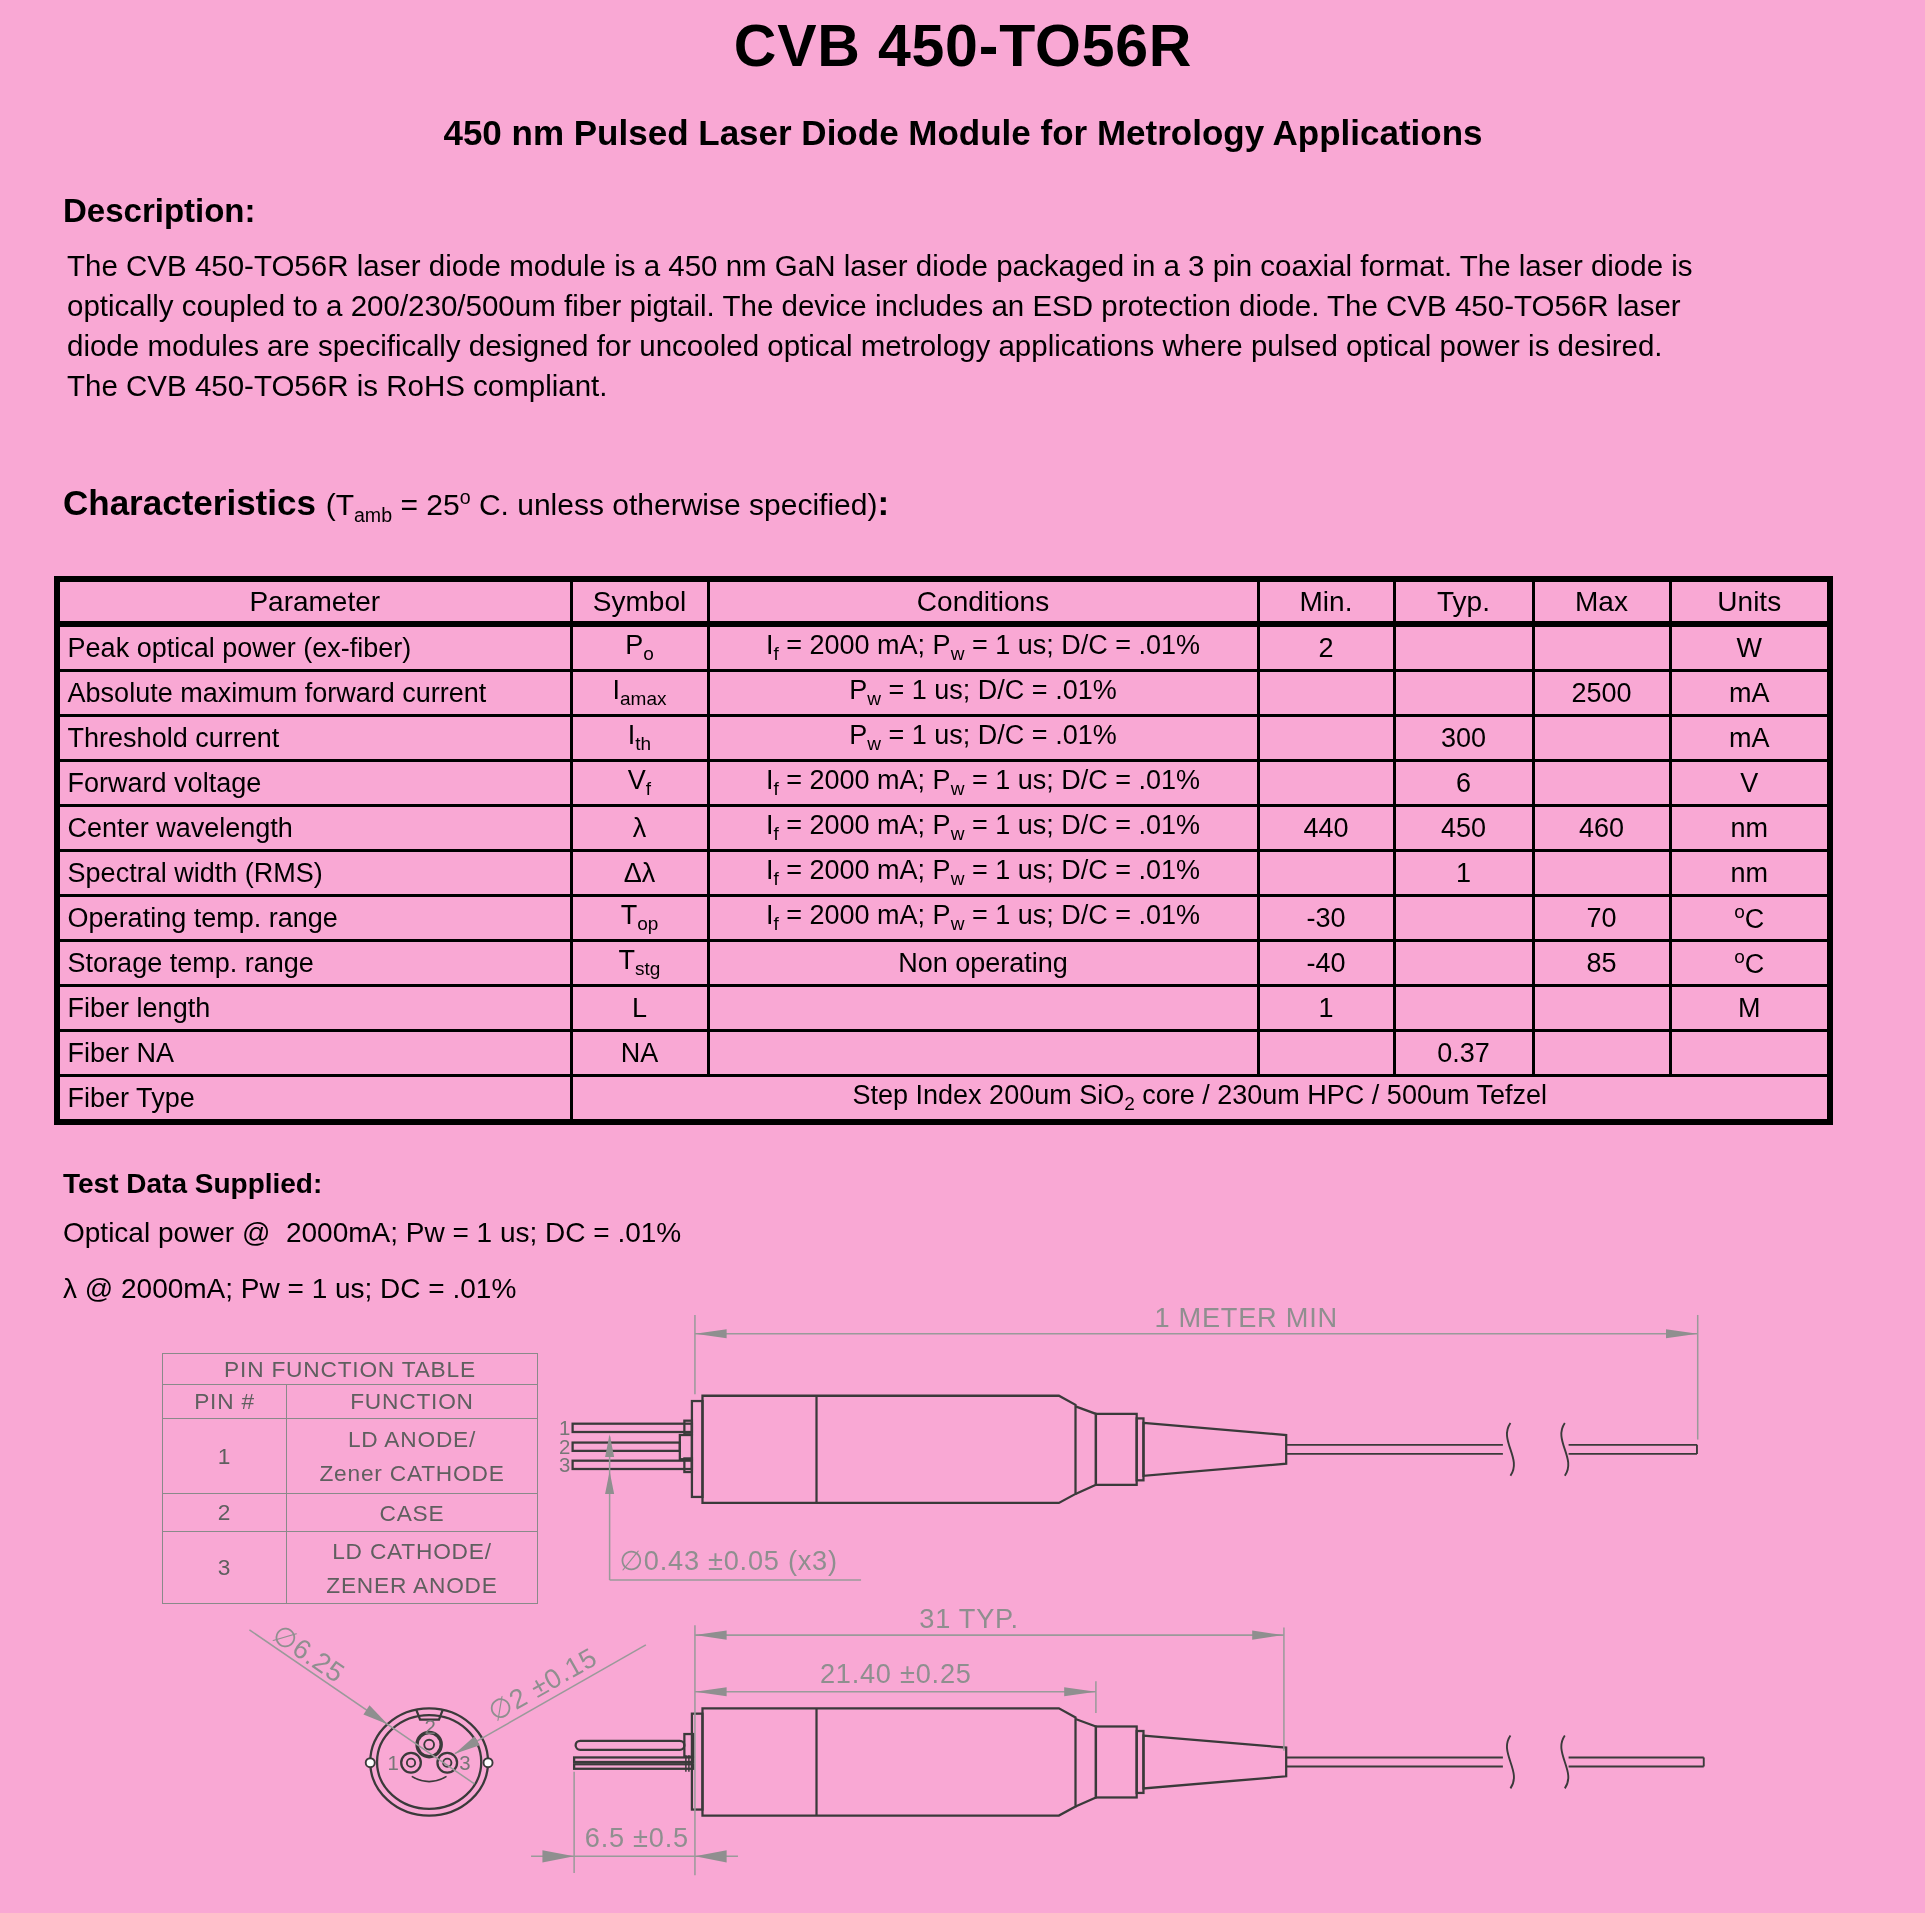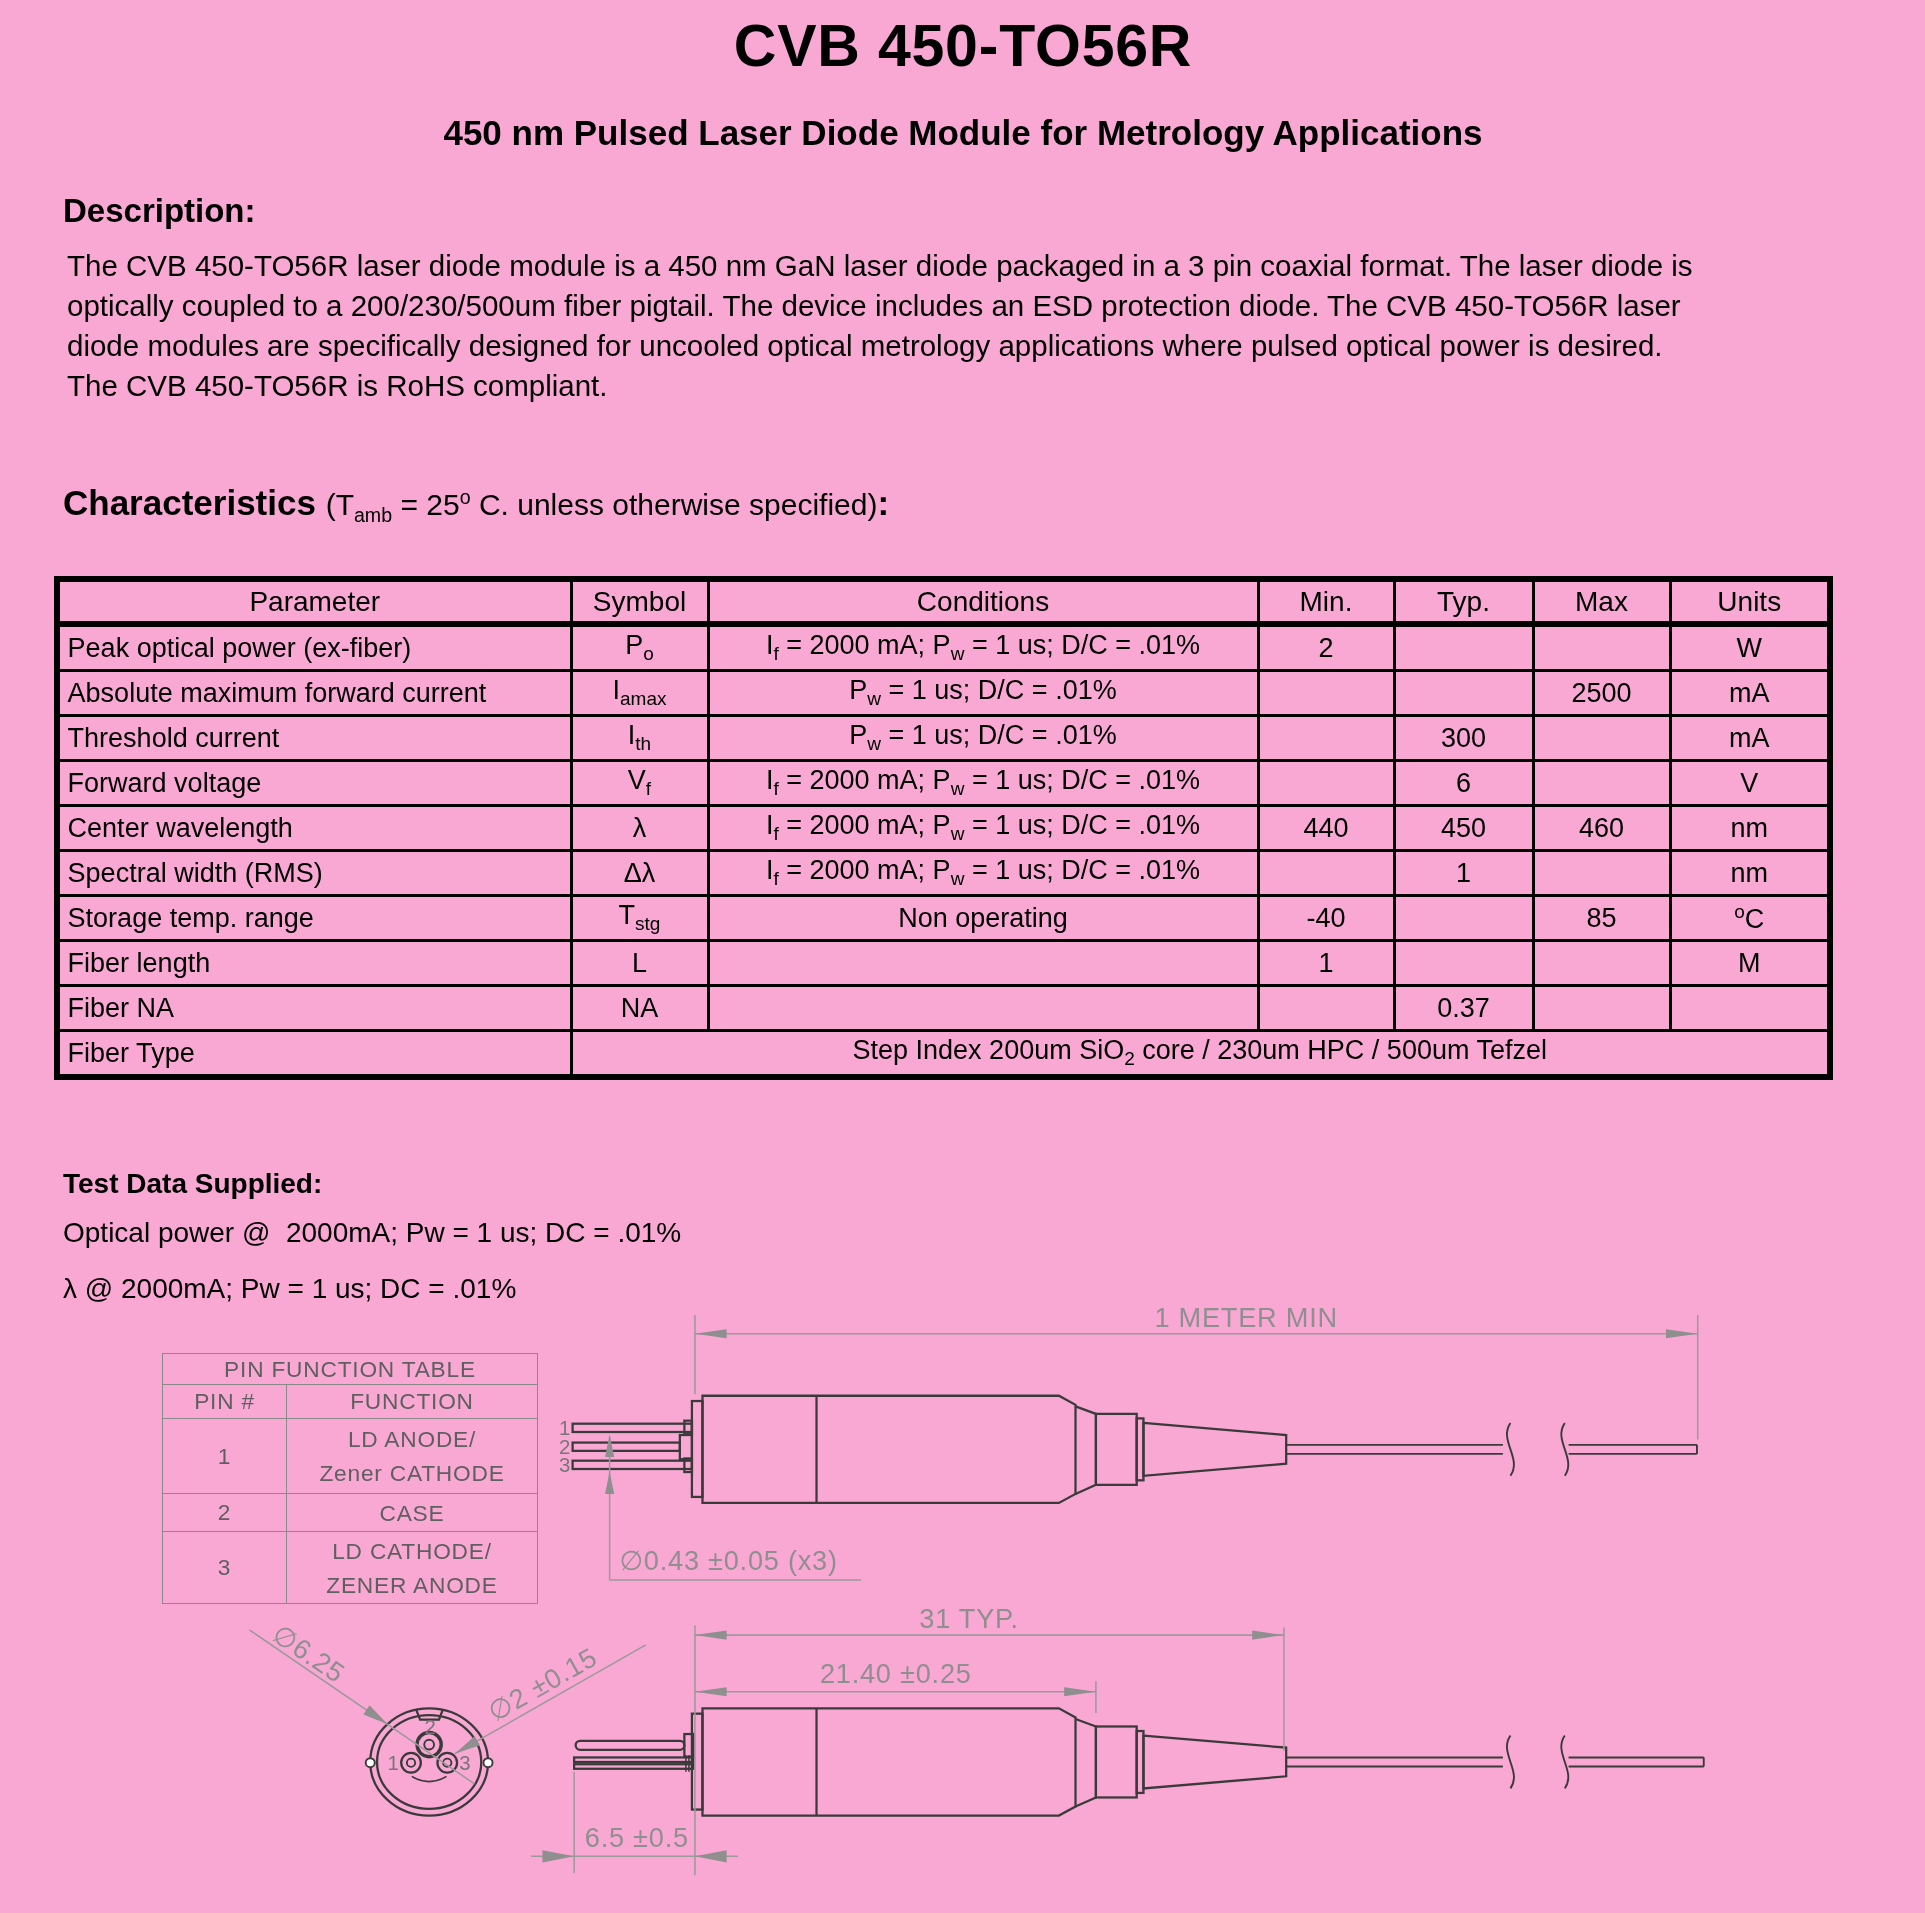--- a/index.html
+++ b/index.html
@@ -126,20 +126,29 @@
         <tr>
           <td class="c-param">Spectral width (RMS)</td>
           <td class="c-sym"><span>Δλ</span></td>
           <td class="c-cond"><span>I</span><sub>f</sub><span> = 2000 mA; P</span><sub>w</sub><span> = 1 us; D/C = .01%</span></td>
           <td class="c-num"></td>
           <td class="c-num">1</td>
           <td class="c-num"></td>
           <td class="c-units"><span>nm</span></td>
         </tr>
         <tr>
+          <td class="c-param">Operating temp. range</td>
+          <td class="c-sym"><span>T</span><sub>op</sub></td>
+          <td class="c-cond"><span>I</span><sub>f</sub><span> = 2000 mA; P</span><sub>w</sub><span> = 1 us; D/C = .01%</span></td>
+          <td class="c-num">-30</td>
+          <td class="c-num"></td>
+          <td class="c-num">70</td>
+          <td class="c-units"><sup>o</sup><span>C</span></td>
+        </tr>
+        <tr>
           <td class="c-param">Storage temp. range</td>
           <td class="c-sym"><span>T</span><sub>stg</sub></td>
           <td class="c-cond"><span>Non operating</span></td>
           <td class="c-num">-40</td>
           <td class="c-num"></td>
           <td class="c-num">85</td>
           <td class="c-units"><sup>o</sup><span>C</span></td>
         </tr>
         <tr>
           <td class="c-param">Fiber length</td>

